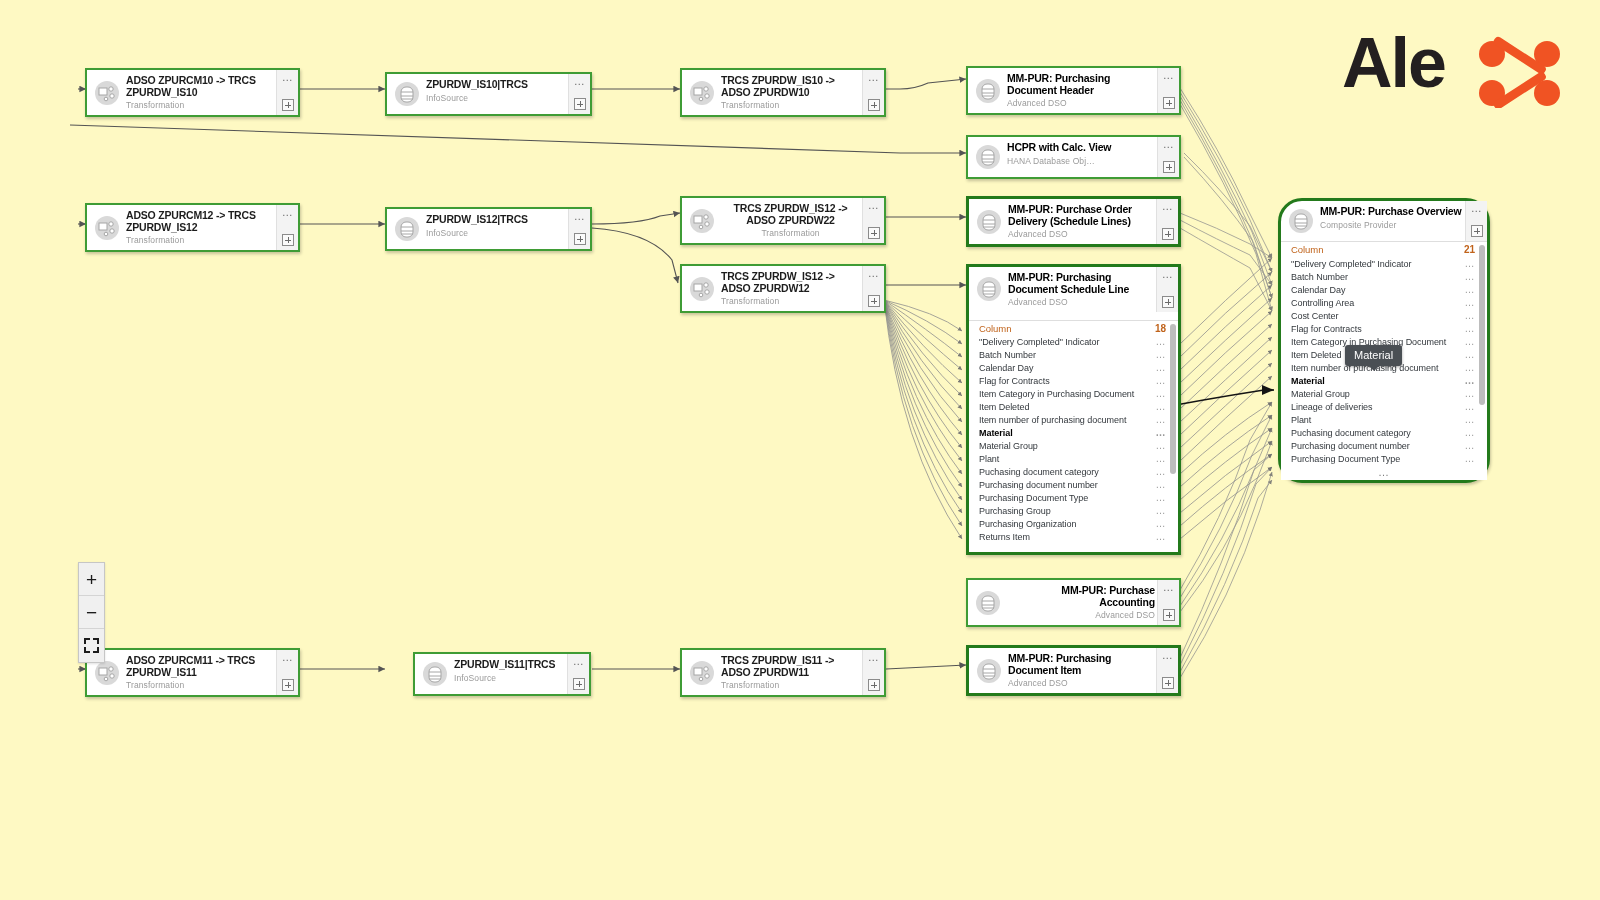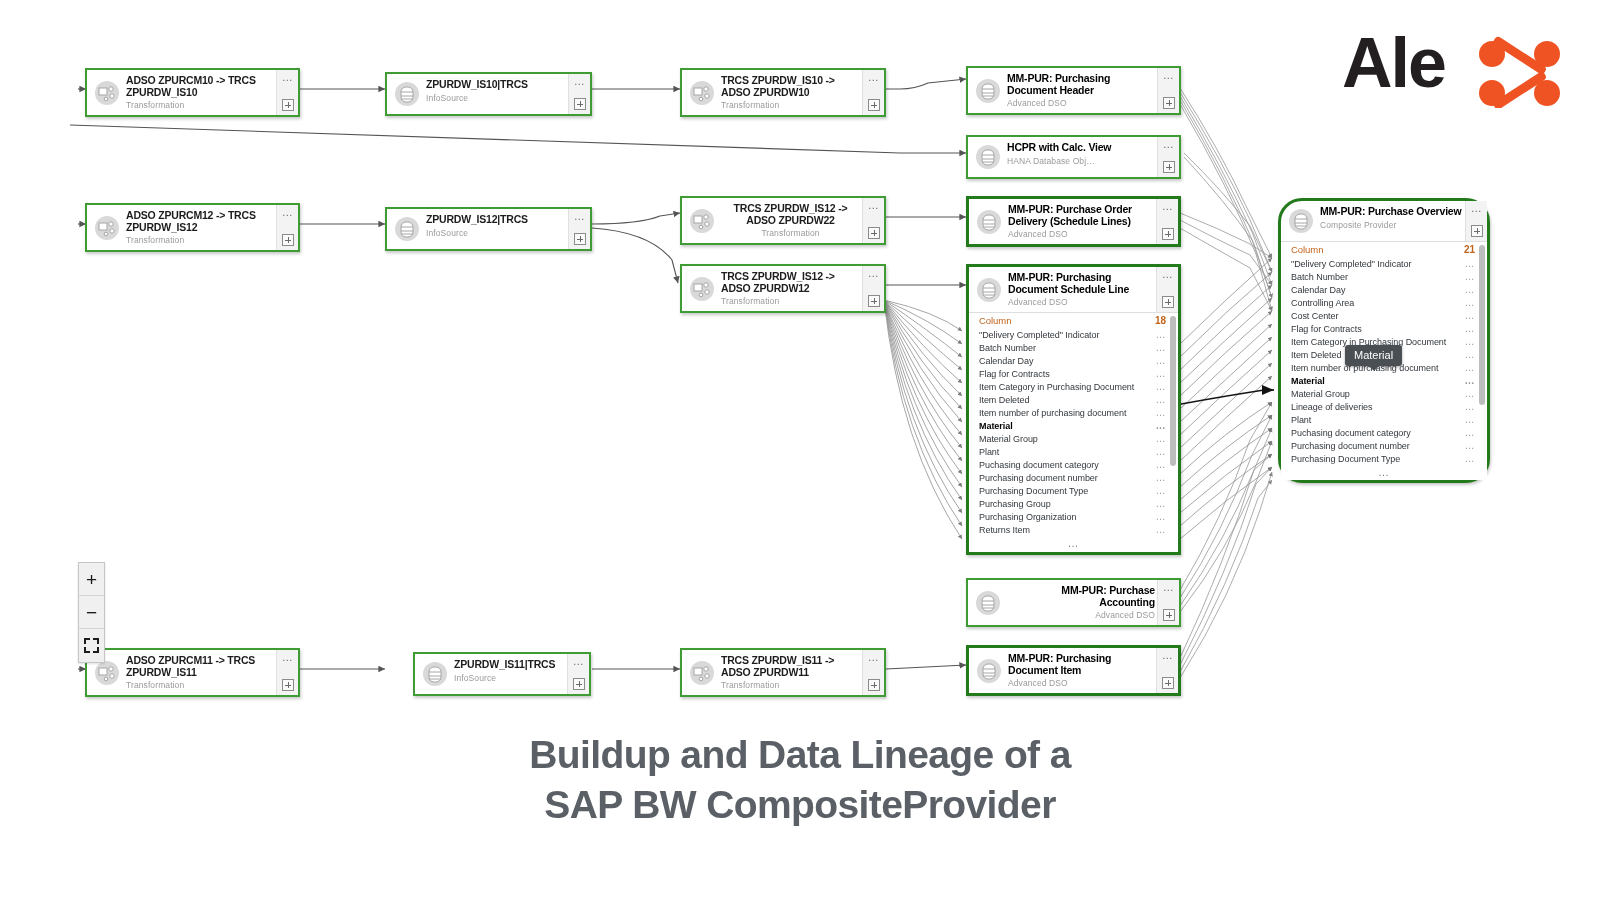--- a/index.html
+++ b/index.html
@@ -6,21 +6,21 @@
   html, body {
     margin: 0; padding: 0;
     width: 1600px; height: 900px;
     background: #e4e4e4;
     font-family: "Liberation Sans", sans-serif;
     overflow: hidden;
   }
   #canvas {
     position: relative;
     width: 1600px; height: 900px;
-    background: #ffffff;
+    background: #fef9c3;
   }
   svg.edges {
     position: absolute; left: 0; top: 0;
     width: 1600px; height: 900px;
     pointer-events: none;
     z-index: 1;
   }
 
   
   .node {
@@ -513,21 +513,21 @@
         <div class="node-title strong">MM-PUR: Purchase Order Delivery (Schedule Lines)</div>
         <div class="node-sub">Advanced DSO</div>
       </div>
       <div class="node-actions">
         <div class="dots">…</div>
         <div class="expander"></div>
       </div>
     </div>
   </div>
 
-  <div class="node emph" style="left:966px; top:264px; width:215px; height:291px;">
+  <div class="node emph" style="left:966px; top:264px; width:215px; height:291px;gap:8px;">
     <div class="node-head">
       <div class="node-icon">
         <svg width="26" height="26" viewBox="0 0 26 26">
             <circle cx="13" cy="13" r="12" fill="#d9d9d9"></circle>
             <rect x="7" y="6" width="12" height="15" rx="5" fill="#fff" stroke="#a6a6a6"></rect>
             <line x1="7" y1="11" x2="19" y2="11" stroke="#a6a6a6"></line>
             <line x1="7" y1="15" x2="19" y2="15" stroke="#a6a6a6"></line>
             <line x1="7" y1="18" x2="19" y2="18" stroke="#a6a6a6"></line>
           </svg>
       </div>
@@ -840,18 +840,14 @@
         <circle cx="152" cy="30" r="13"></circle>
         <circle cx="207" cy="30" r="13"></circle>
         <circle cx="152" cy="69" r="13"></circle>
         <circle cx="207" cy="69" r="13"></circle>
         <rect x="150" y="27" width="60" height="9" transform="rotate(33 180 31)" rx="4"></rect>
         <rect x="150" y="62" width="60" height="9" transform="rotate(-33 180 67)" rx="4"></rect>
       </g>
     </svg>
   </div>
 
-  <div class="caption">
-    <div>Buildup and Data Lineage of a</div>
-    <div>SAP BW CompositeProvider</div>
-  </div>
 
 </div>
 
 </body></html>

